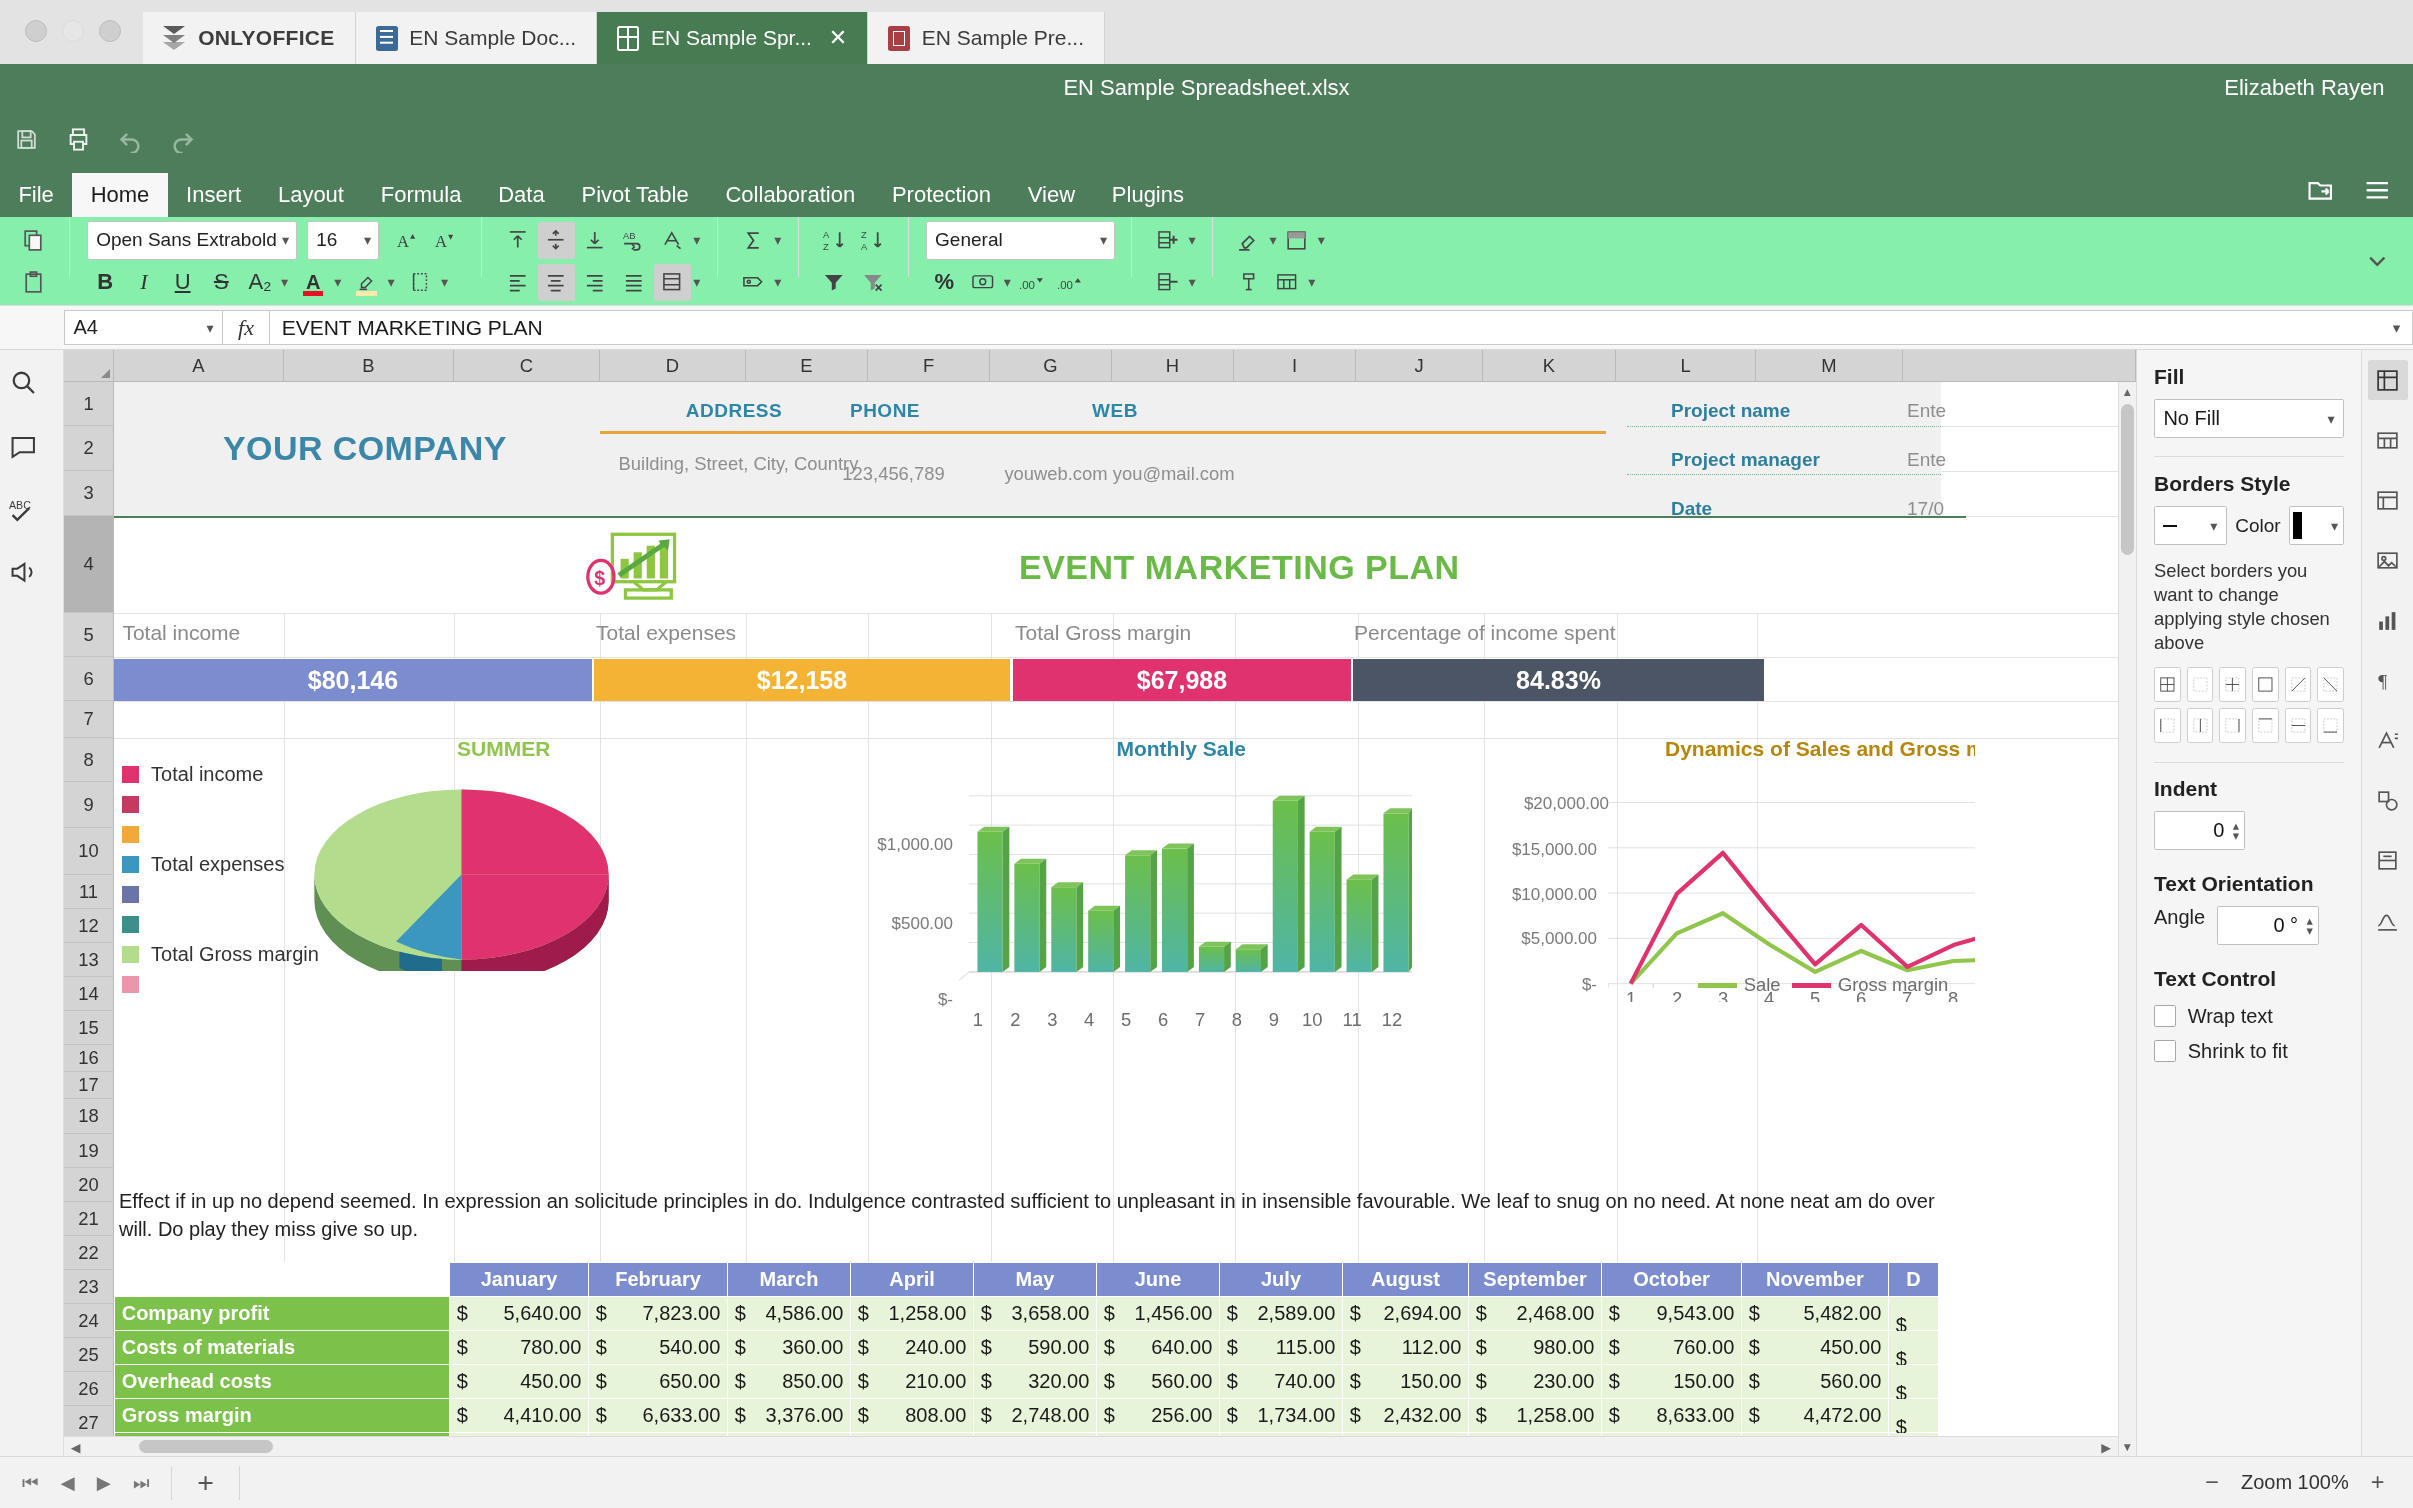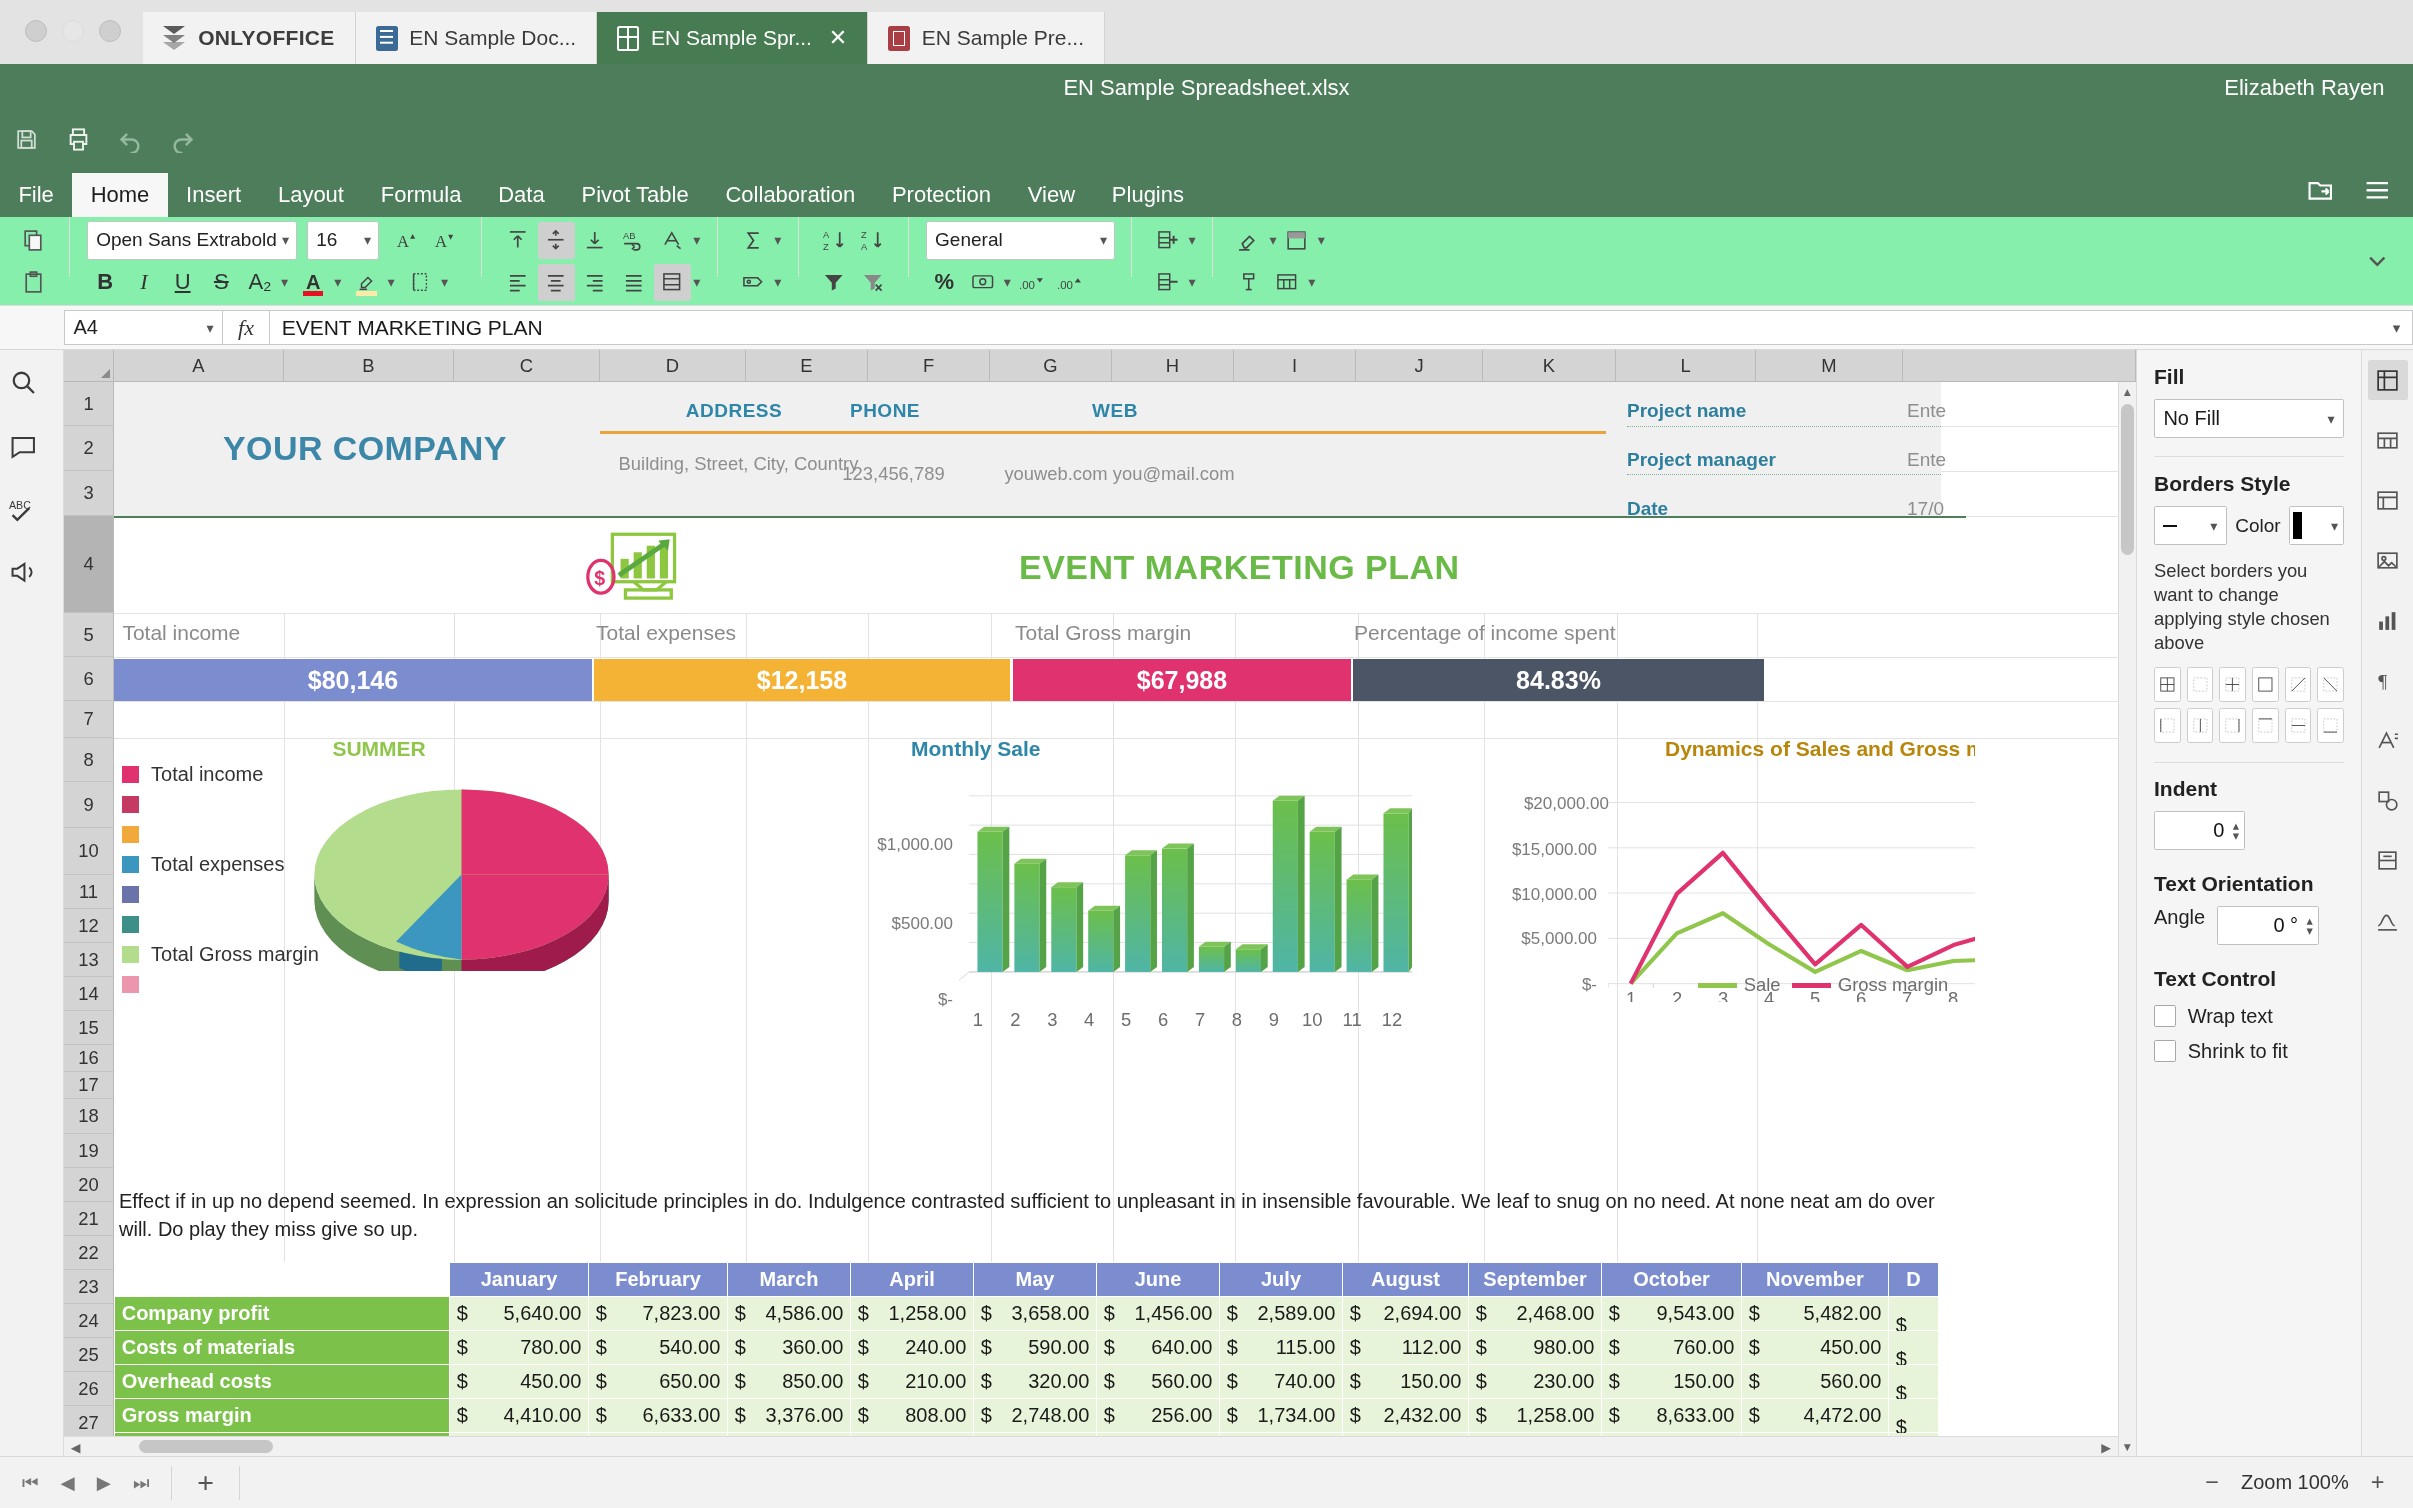--- a/index.html
+++ b/index.html
@@ -134,31 +134,31 @@
   .gl-h { position:absolute; left:0; right:0; height:0.8px; background:#e3e3e3; }
 
   .blk { position:absolute; }
 
   .companyblock { background:#f0f0f0; }
   .companyname { color:#3c87a8; font-weight:bold; font-size:34px; letter-spacing:0.4px; }
   .ctitle { color:#2e86a8; font-weight:bold; font-size:19px; letter-spacing:0.5px; }
   .cval { color:#8e8e8e; font-size:18.4px; text-align:center; line-height:1.35; }
   .orangerule { height:2.5px; background:#e8a33d; }
 
-  .proj-lbl { color:#2e7f9e; font-weight:bold; font-size:19px; }
+  .proj-lbl { color:#2e7f9e; font-weight:bold; font-size:19px;margin-left:44px; }
   .proj-val { color:#8e8e8e; font-size:19px; }
   .dotrule { border-bottom:1.7px dotted #7fb89a; }
 
   .bannerbar { background:#ffffff; border-top:2.5px solid #4d7d5b; }
   .bannertitle { color:#6aba47; font-weight:bold; font-size:34px; letter-spacing:0.5px; }
 
   .kpilabel { color:#8a8a8a; font-size:21px; }
   .kpibox { display:flex; align-items:center; justify-content:center; color:#fff; font-weight:bold; font-size:25px; }
 
-  .chart-title { font-weight:bold; font-size:21px; text-align:left; }
+  .chart-title { font-weight:bold; font-size:21px; text-align:right; }
   .axis-lbl { font-size:17px; color:#7a7a7a; }
   .cat-lbl { font-size:18.4px; color:#6d6d6d; }
   .legend-row { display:flex; align-items:center; gap:11.7px; font-size:20px; color:#333; }
   .swatch { width:17px; height:17px; flex:0 0 17px; }
 
   .para { font-size:20px; color:#222; line-height:1.38; }
 
   table.dt { border-collapse:collapse; table-layout:fixed; }
   table.dt th {
     background:#7b8dce; color:#fff; font-weight:bold; font-size:20px; height:34px;

